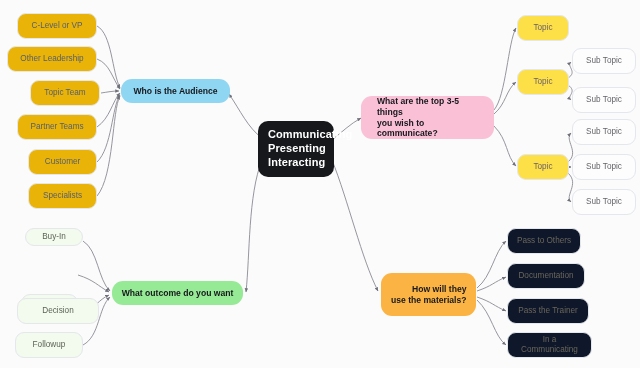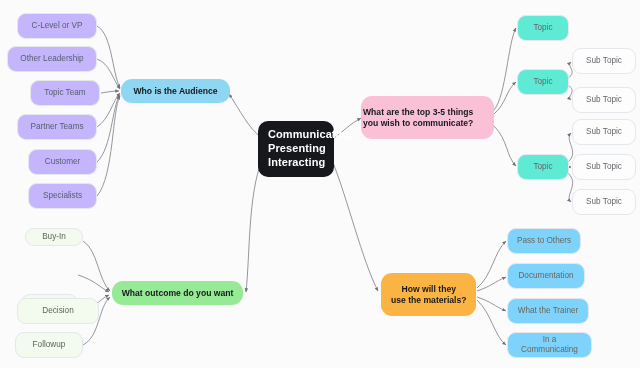--- a/index.html
+++ b/index.html
@@ -49,35 +49,35 @@
   
   .n-branch {
     font-weight: bold;
     font-size: 8.6px;
     color: #16181c;
     border-radius: 11px;
     padding: 0 8px;
   }
   .n-blue   { background: #8fd6f2; }
   .n-green  { background: #97ea95; }
-  .n-pink   { background: #f9c0d6; text-align: left; justify-content: flex-start; padding-left: 2px; }
-  .n-orange { background: #fbb443; text-align: center; justify-content: flex-start; padding-left: 10px; }
+  .n-pink   { background: #f9c0d6; text-align: left; justify-content: flex-start; padding-left: 16px; }
+  .n-orange { background: #fbb443; text-align: right; justify-content: flex-start; padding-left: 10px; }
   
   .n-leaf {
     font-size: 8.2px;
     font-weight: normal;
     border: 1px solid #e4e7ec;
     border-radius: 9px;
     padding: 0 6px;
   }
-  .leaf-blue   { background: #c4b5fd; color: #55606e; }
+  .leaf-blue   { background: #eab308; color: #55606e; }
   .leaf-green  { background: #f3faee; color: #5d6357; }
-  .leaf-pinkish{ background: #5eead4; color: #6d6168; text-align: right; }
+  .leaf-pinkish{ background: #fde047; color: #6d6168; text-align: right; }
   .leaf-white  { background: #fdfdfd; color: #66646a; }
-  .leaf-cream  { background: #7dd3fc; color: #6a665a; }
+  .leaf-cream  { background: #0f172a; color: #6a665a; }
 </style>
 </head>
 <body>
 
 <div id="canvas">
 
   <svg id="edges" viewBox="0 0 640 368">
     <defs>
       <marker id="ah" markerWidth="5" markerHeight="5" refX="4.2" refY="2.5" orient="auto">
         <path d="M0,0.6 L4.4,2.5 L0,4.4 z" fill="#70707a"></path>
@@ -155,16 +155,16 @@
 
   <div class="node n-leaf leaf-white" style="left:572px; top:119px; width:64px; height:26px;">Sub Topic</div>
   <div class="node n-leaf leaf-white" style="left:572px; top:154px; width:64px; height:26px;">Sub Topic</div>
   <div class="node n-leaf leaf-white" style="left:572px; top:189px; width:64px; height:26px;">Sub Topic</div>
 
   <div class="node n-branch n-orange" style="left:381px; top:273px; width:95px; height:43px;">How will they
 use the materials?</div>
 
   <div class="node n-leaf leaf-cream" style="left:507px; top:228px; width:74px; height:26px;">Pass to Others</div>
   <div class="node n-leaf leaf-cream" style="left:507px; top:263px; width:78px; height:26px;">Documentation</div>
-  <div class="node n-leaf leaf-cream" style="left:507px; top:298px; width:82px; height:26px;">What the Trainer</div>
+  <div class="node n-leaf leaf-cream" style="left:507px; top:298px; width:82px; height:26px;">Pass the Trainer</div>
   <div class="node n-leaf leaf-cream" style="left:507px; top:332px; width:85px; height:26px;">In a Communicating</div>
 
 </div>
 
 </body></html>

